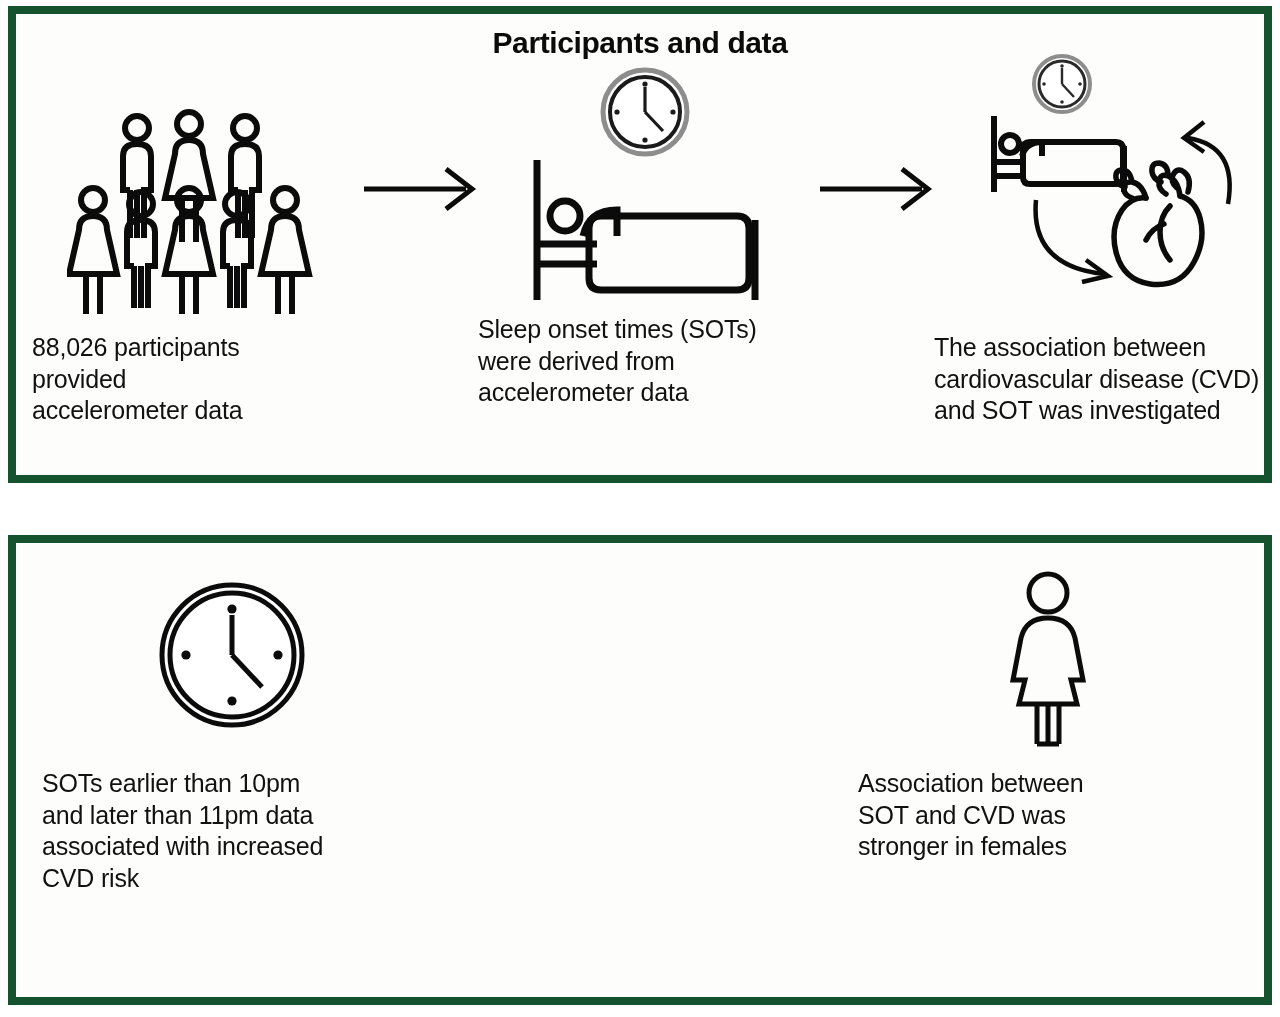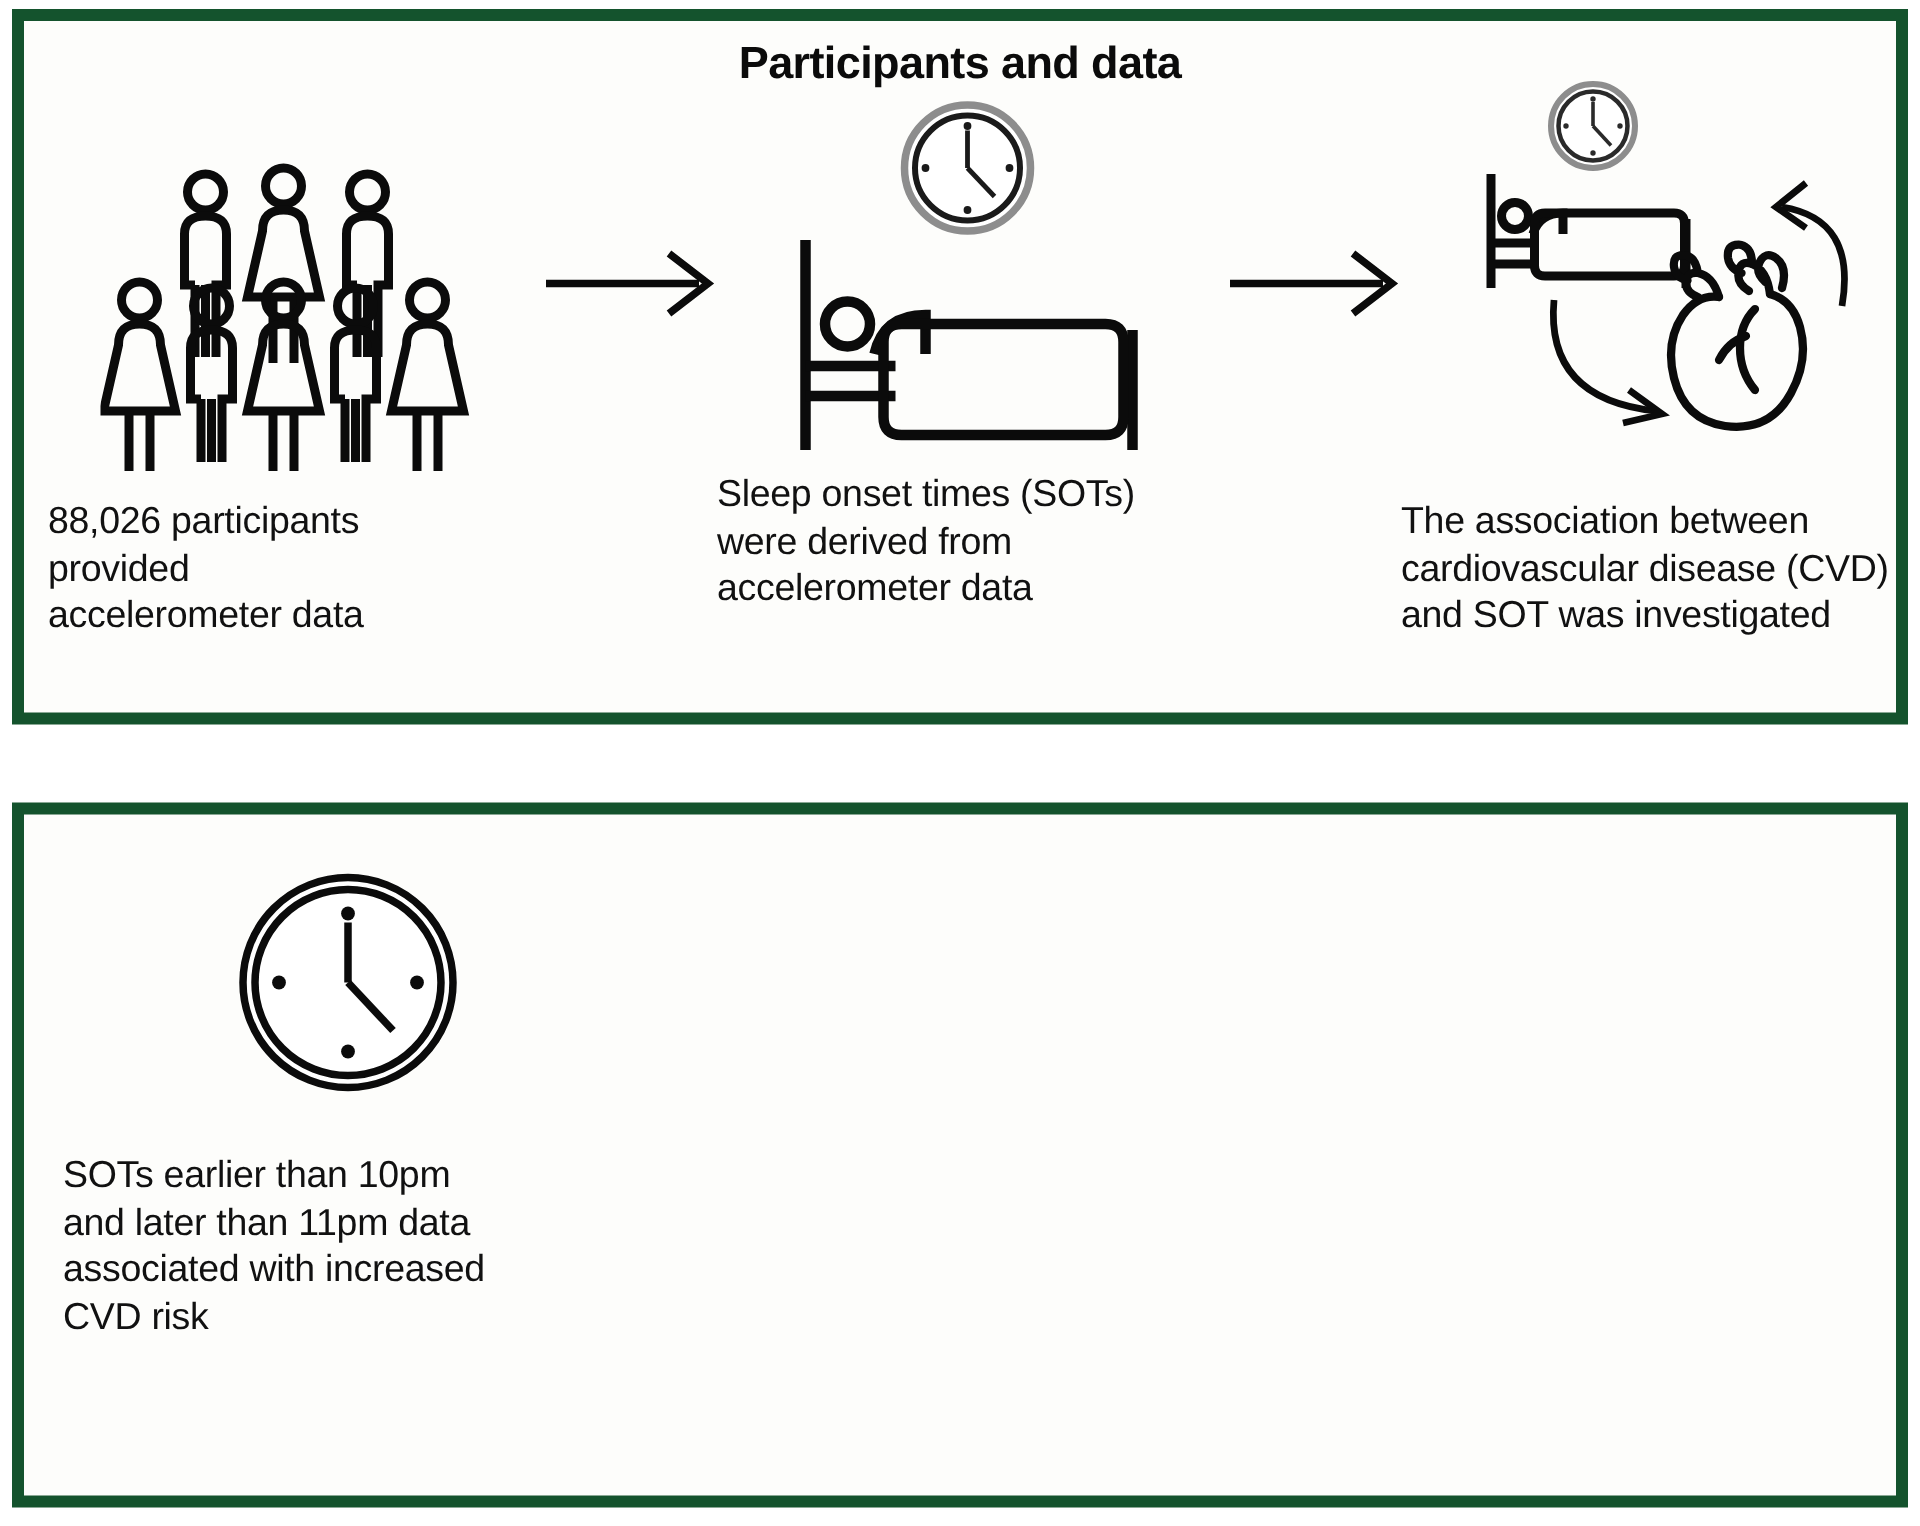--- a/index.html
+++ b/index.html
@@ -320,18 +320,35 @@
               <line x1="72" y1="72" x2="102" y2="104" stroke="#0b0b0b" stroke-width="5"></line>
             </g>
           </svg>
         </div>
         <div class="caption r-cap">SOTs earlier than 10pm
 and later than 11pm data
 associated with increased
 CVD risk</div>
       </div>
 
+      <div class="column r-col">
+        <div class="col-art r-art">
+          <svg width="110" height="180" viewBox="0 0 110 180" aria-hidden="true">
+            <g fill="none" stroke="#0b0b0b" stroke-width="5" stroke-linecap="butt" stroke-linejoin="miter">
+              <circle cx="55" cy="25" r="19"></circle>
+
+              <path d="M55 50 q-22 0 -27 20 l-8 42 l12 0 l-6 24 l58 0 l-6 -24 l12 0 l-8 -42 q-5 -20 -27 -20 z"></path>
+
+              <path d="M44 136 l0 40 M55 136 l0 40 M66 136 l0 40"></path>
+              <path d="M44 176 l22 0"></path>
+            </g>
+          </svg>
+        </div>
+        <div class="caption r-cap">Association between
+SOT and CVD was
+stronger in females</div>
+      </div>
 
 
     </div>
   </section>
 
 </div>
 
 </body></html>

